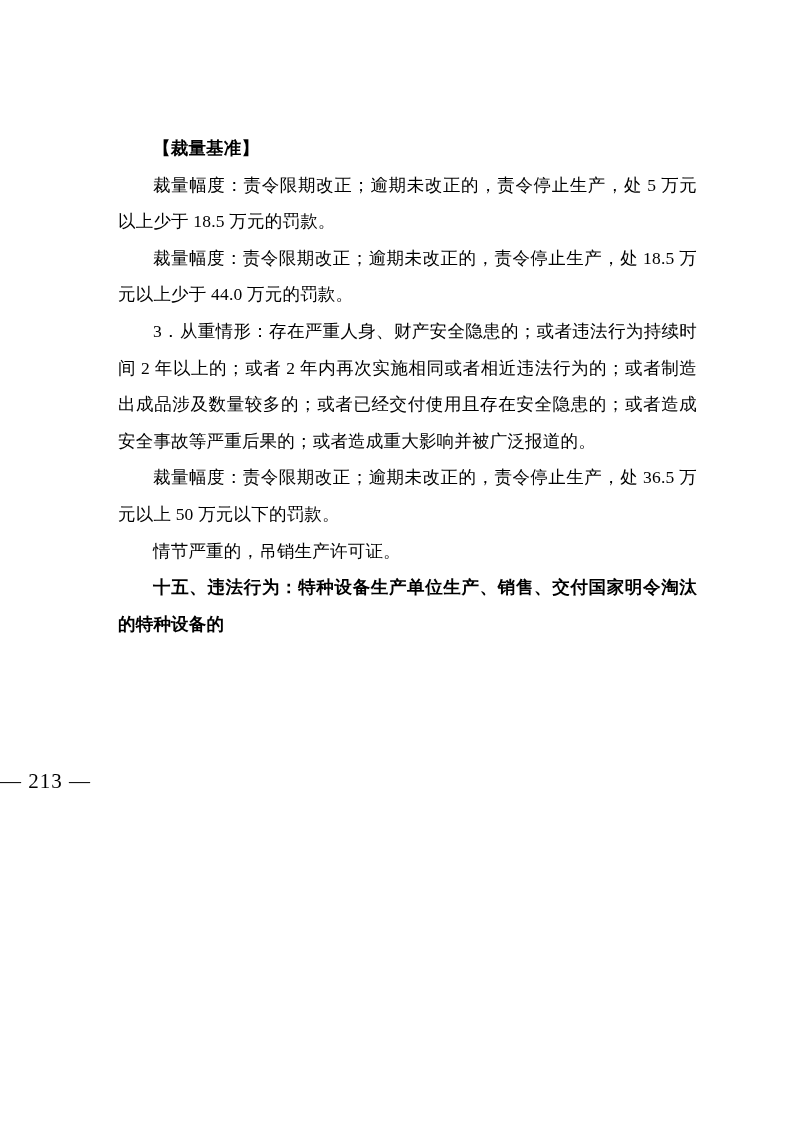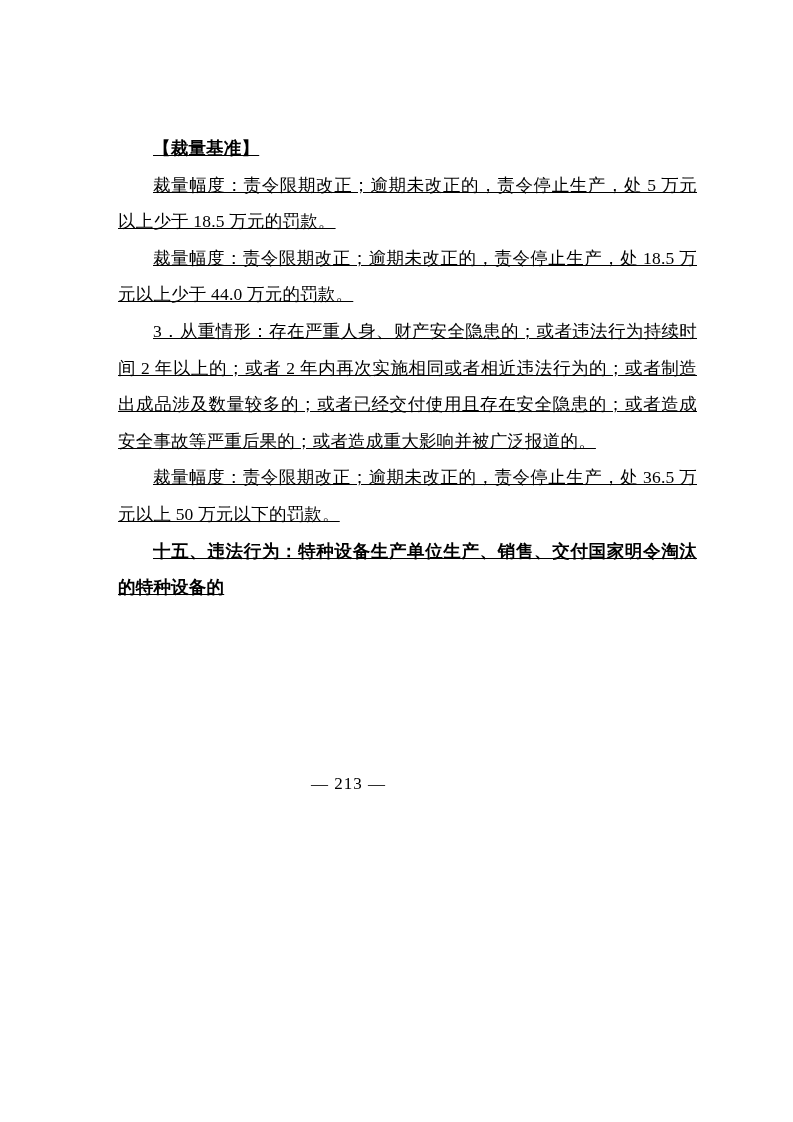--- a/index.html
+++ b/index.html
@@ -12,21 +12,20 @@
     color: #000000;
   }
   .page {
     position: relative;
     width: 793px;
     height: 850px;
     background: #ffffff;
     box-sizing: border-box;
     padding: 130px 96px 60px 118px;
     overflow: hidden;
-    text-decoration: underline;
   }
   .doc-body {
     font-size: 17.5px;
     line-height: 36.6px;
     text-align: justify;
     text-justify: inter-ideograph;
     letter-spacing: 0.2px;
   }
   .para {
     margin: 0;
@@ -39,22 +38,22 @@
     font-weight: bold;
   }
   .b {
     font-weight: bold;
   }
   .footer {
     position: absolute;
     left: 0;
     right: 96px;
     bottom: 56px;
-    text-align: center;
-    font-size: 17px;
+    text-align: left;
+    font-size: 21px;
     letter-spacing: 1px;
   }
 </style>
 </head>
 <body>
 
 <div class="page">
   <div class="doc-body">
 
     <p class="para bold">【裁量基准】</p>
@@ -62,20 +61,21 @@
 
     <p class="para">裁量幅度：责令限期改正；逾期未改正的，责令停止生产，处 5 万元以上少于 18.5 万元的罚款。</p>
 
 
     <p class="para">裁量幅度：责令限期改正；逾期未改正的，责令停止生产，处 18.5 万元以上少于 44.0 万元的罚款。</p>
 
     <p class="para">3．从重情形：存在严重人身、财产安全隐患的；或者违法行为持续时间 2 年以上的；或者 2 年内再次实施相同或者相近违法行为的；或者制造出成品涉及数量较多的；或者已经交付使用且存在安全隐患的；或者造成安全事故等严重后果的；或者造成重大影响并被广泛报道的。</p>
 
     <p class="para">裁量幅度：责令限期改正；逾期未改正的，责令停止生产，处 36.5 万元以上 50 万元以下的罚款。</p>
 
+    <p class="para">情节严重的，吊销生产许可证。</p>
 
     <p class="para heading">十五、违法行为：特种设备生产单位生产、销售、交付国家明令淘汰的特种设备的</p>
 
 
 
   </div>
 
   <div class="footer">
     <span>— 213 —</span>
   </div>

